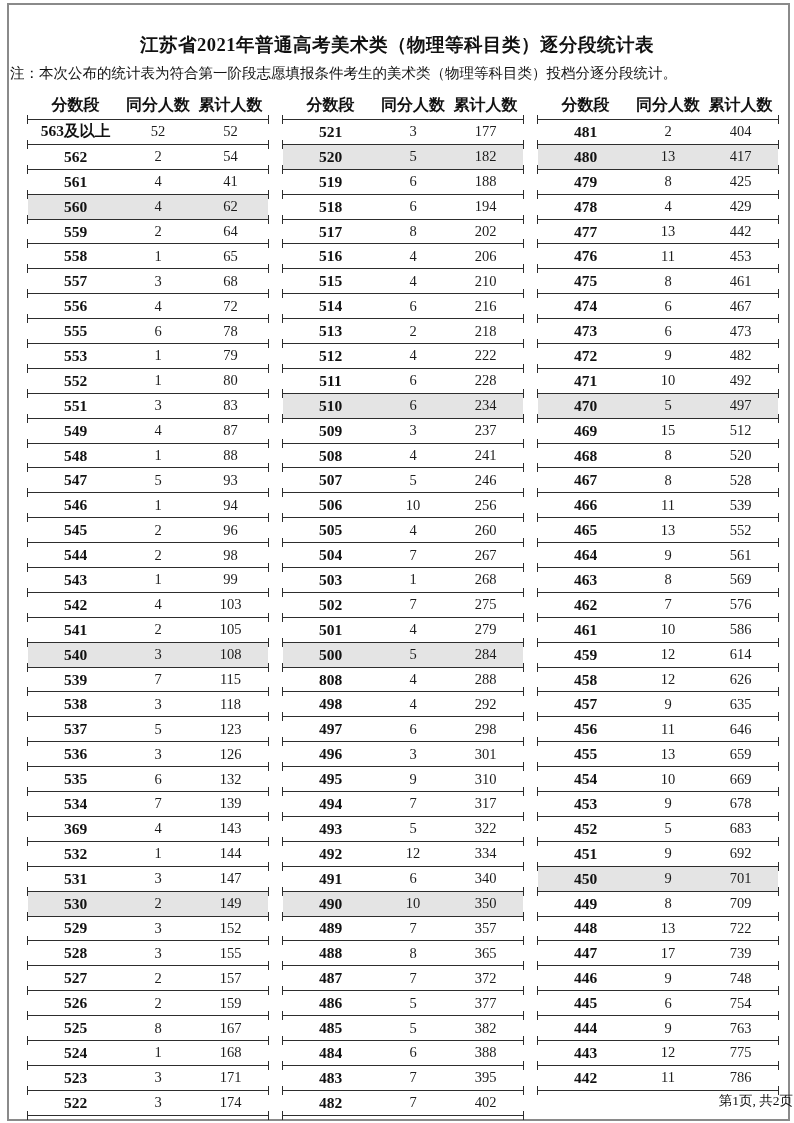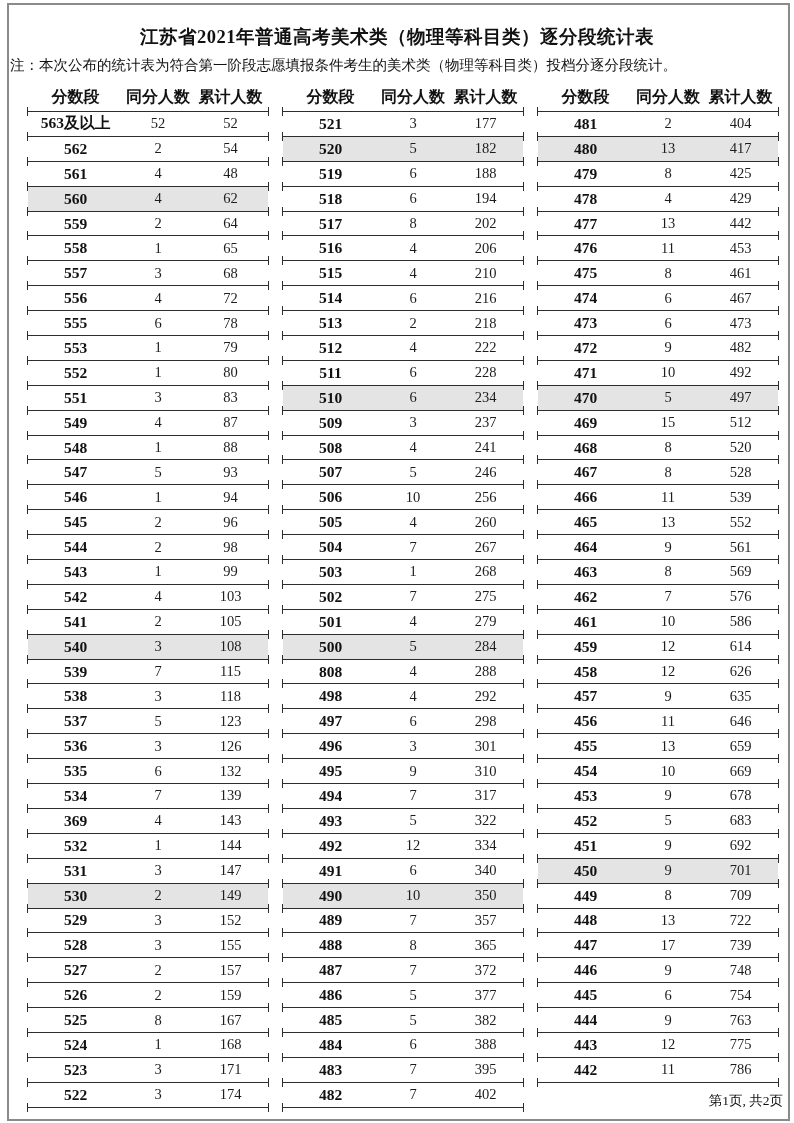--- a/index.html
+++ b/index.html
@@ -10,21 +10,21 @@
     overflow:hidden;
     font-family:"Liberation Serif","DejaVu Serif",serif;
     color:#111111;
   }
   .frame {
     position:absolute; top:3px; left:7px; right:4px; bottom:2px;
     border:2px solid #8a8a8a;
     pointer-events:none;
   }
   .title {
-    padding-top:24px;
+    padding-top:32px;
     text-align:center;
     font-size:18.5px;
     font-weight:bold;
     letter-spacing:0.5px;
   }
   .note {
     margin:7px 0 0 10px;
     font-size:14.5px;
   }
   .tables {
@@ -57,21 +57,21 @@
   }
   .cell { display:inline-block; text-align:center; }
   .c1 { width:95px; }
   .c2 { width:70px; }
   .c3 { width:75px; }
   .score { font-weight:bold; font-size:15.5px; }
   .num   { font-size:14.5px; color:#1c1c1c; }
   .shaded { background:#e4e4e4; }
   .footer {
     position:absolute;
-    right:11px; bottom:13px;
+    right:1px; bottom:13px;
     font-size:13.5px;
   }
 </style>
 </head>
 <body>
 
 <div class="frame"></div>
 
 <div class="title">江苏省2021年普通高考美术类（物理等科目类）逐分段统计表</div>
 
@@ -90,21 +90,21 @@
         <span class="cell c3 num">52</span>
       </div>
       <div class="trow">
         <span class="cell c1 score">562</span>
         <span class="cell c2 num">2</span>
         <span class="cell c3 num">54</span>
       </div>
       <div class="trow">
         <span class="cell c1 score">561</span>
         <span class="cell c2 num">4</span>
-        <span class="cell c3 num">48</span>
+        <span class="cell c3 num">41</span>
       </div>
       <div class="trow shaded">
         <span class="cell c1 score">560</span>
         <span class="cell c2 num">4</span>
         <span class="cell c3 num">62</span>
       </div>
       <div class="trow">
         <span class="cell c1 score">559</span>
         <span class="cell c2 num">2</span>
         <span class="cell c3 num">64</span>

